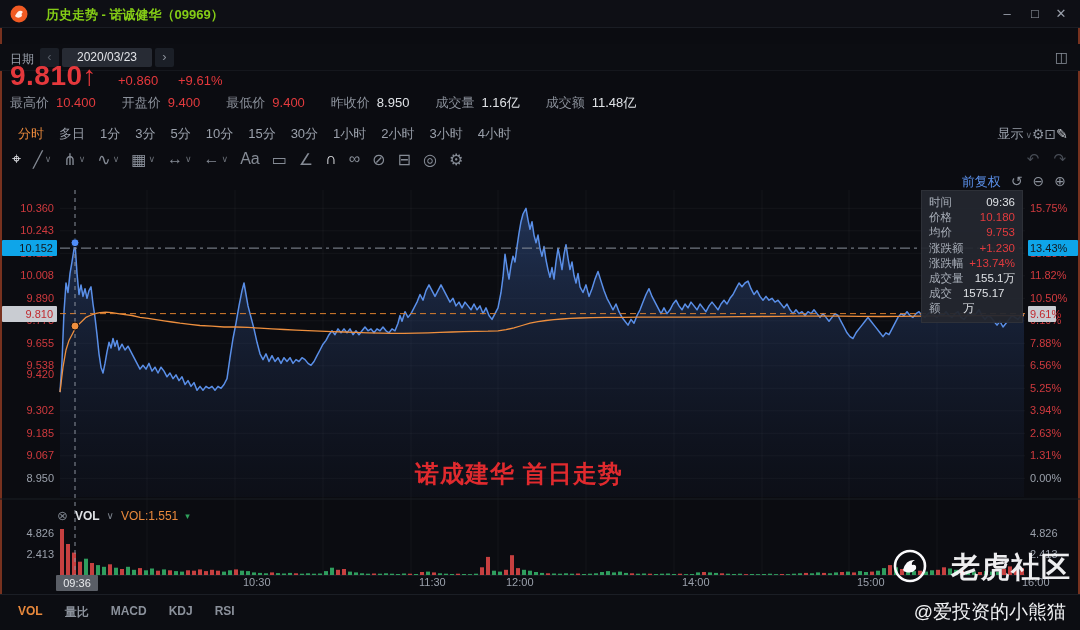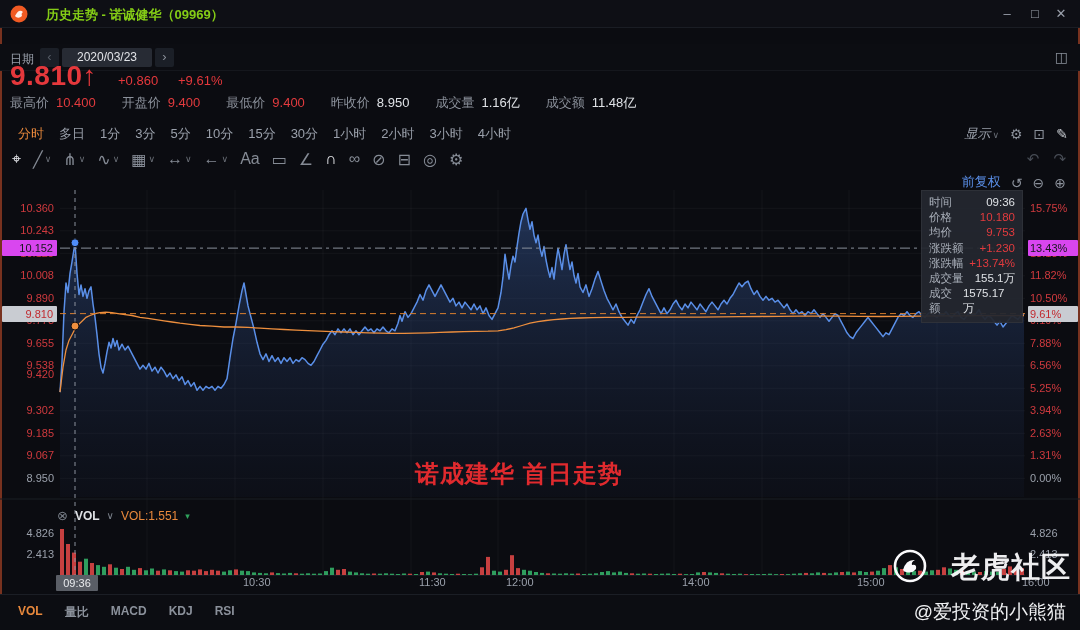--- a/index.html
+++ b/index.html
@@ -31,42 +31,42 @@
   .chg { position:absolute; top:73px; font-size:13px; color:#e5383c; }
   .statline { position:absolute; left:10px; top:94px; font-size:13px; display:flex; gap:26px; }
   .statline .lbl { color:#8b919b; margin-right:7px; }
   .statline .red { color:#e23b3e; }
   .statline .white { color:#dfe2e6; }
 
   
   .tfrow { position:absolute; left:10px; top:125px; display:flex; gap:15px; font-size:13px; }
   .tf { color:#9aa0ab; cursor:default; }
   .tf.active { color:#e8883c;margin-left:8px; }
-  .tfright { position:absolute; right:12px; top:125px; display:flex; gap:11px; align-items:center;
-             font-size:13px; color:#9aa0ab;font-style:italic; }
+  .tfright { position:absolute; right:12px; top:125px; display:flex; align-items:center;
+             font-size:13px; color:#9aa0ab; }
   .tfright .ic { font-size:14px; color:#8b919b; }
   .chev { font-size:9px; color:#6b7078; margin-left:2px; }
 
   
   .toolrow { position:absolute; left:12px; top:148px; display:flex; gap:12px; align-items:center; height:22px; }
   .tool { color:#858b95; font-size:16px; display:flex; align-items:center; }
   .tool.active { color:#e9ebef; }
   .undoredo { position:absolute; right:14px; top:150px; font-size:15px; color:#474c55; display:flex; gap:14px; }
 
   
   .tick { position:absolute; font-size:11px; height:15px; line-height:15px; }
   .ltick { width:50px; text-align:right; left:4px; color:#cf3a3e; }
   .rtick { left:1030px; color:#cf3a3e; }
   .tick.gray { color:#9aa0ab; }
   .axisbox { position:absolute; font-size:11px; height:16px; line-height:16px; z-index:6; border-radius:1px; }
-  .crossbox { background:#d946ef; color:#15171c; }
+  .crossbox { background:#0ea5e9; color:#15171c; }
   .curbox { background:#c9ccd2; color:#c1292e; }
   .timebox { background:#5a5e66; color:#e8eaed; text-align:center; }
 
-  .adjrow { position:absolute; right:14px; top:173px; display:flex; gap:10px; align-items:flex-end;
+  .adjrow { position:absolute; right:14px; top:173px; display:flex; gap:10px; align-items:flex-start;
             font-size:13px; z-index:7; }
   .adjlabel { color:#5a8fe8; }
   .adjic { color:#8b919b; font-size:14px; }
 
   .tooltip { position:absolute; left:921px; top:190px; width:102px; background:rgba(36,39,47,0.95);
              border:1px solid rgba(255,255,255,0.05); z-index:8; padding:4px 7px 5px 7px; }
   .ttrow { display:flex; justify-content:space-between; font-size:11.5px; line-height:15.2px; }
   .ttrow .l { color:#a7adb7; }
   .ttrow .red { color:#e23b3e; }
   .ttrow .white { color:#dfe2e6; }
@@ -459,21 +459,21 @@
       <div class="tick rtick gray" style="top: 470.8px;">0.00%</div>
       <div class="tick gray" style="left: 4px; width: 50px; text-align: right; top: 525.996px;">4.826</div>
       <div class="tick gray" style="left: 1030px; text-align: left; top: 525.996px;">4.826</div>
       <div class="tick gray" style="left: 4px; width: 50px; text-align: right; top: 546.748px;">2.413</div>
       <div class="tick gray" style="left: 1030px; text-align: left; top: 546.748px;">2.413</div>
     </div>
 
   <div class="axisbox crossbox" id="box-cross-price" style="left: 2px; width: 55px; text-align: right; padding-right: 4px; top: 240.117px;">10.152</div>
   <div class="axisbox crossbox" id="box-cross-pct" style="left: 1028px; width: 50px; padding-left: 2px; top: 240.117px;">13.43%</div>
   <div class="axisbox curbox" id="box-cur-price" style="left: 2px; width: 55px; text-align: right; padding-right: 4px; top: 305.61px;">9.810</div>
-  <div class="axisbox curbox" id="box-cur-pct" style="left: 1028px; width: 50px; padding-left: 2px; top: 305.61px;">9.61%</div>
+  <div class="axisbox curbox" id="box-cur-pct" style="left: 1028px; width: 28px; padding-left: 2px; top: 305.61px;">9.61%</div>
   <div class="axisbox timebox" id="box-cross-time" style="width: 42px; left: 56px; top: 575px;">09:36</div>
 
   <div class="tooltip" id="tooltip">
       <div class="ttrow">
         <span class="l">时间</span>
         <span class="white">09:36</span>
       </div>
       <div class="ttrow">
         <span class="l">价格</span>
         <span class="red">10.180</span>

